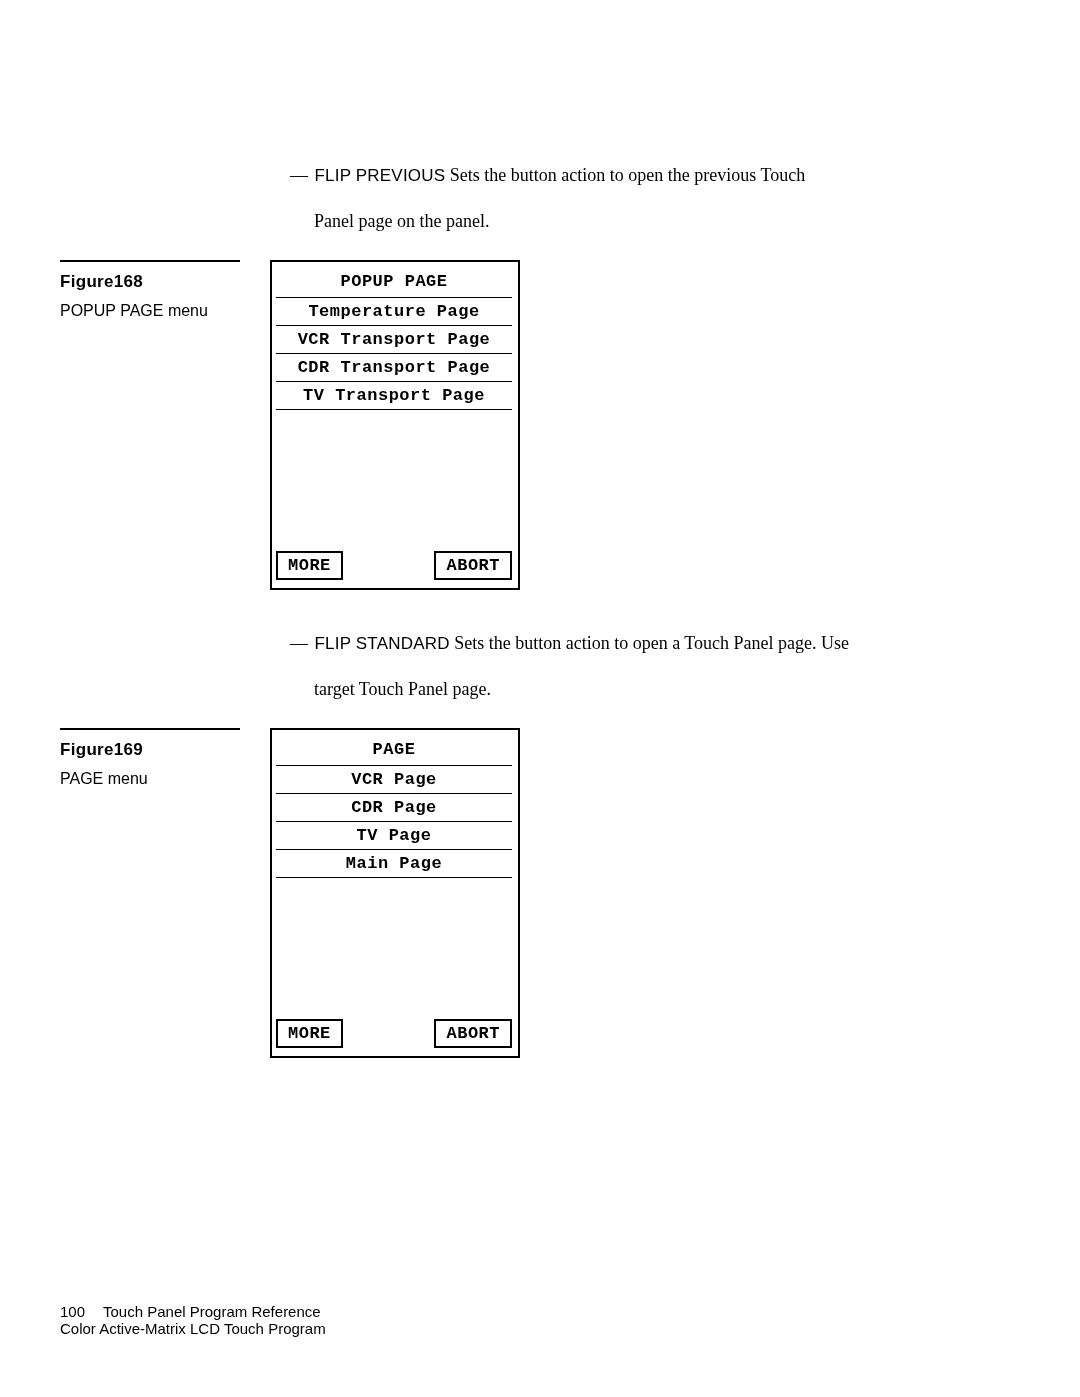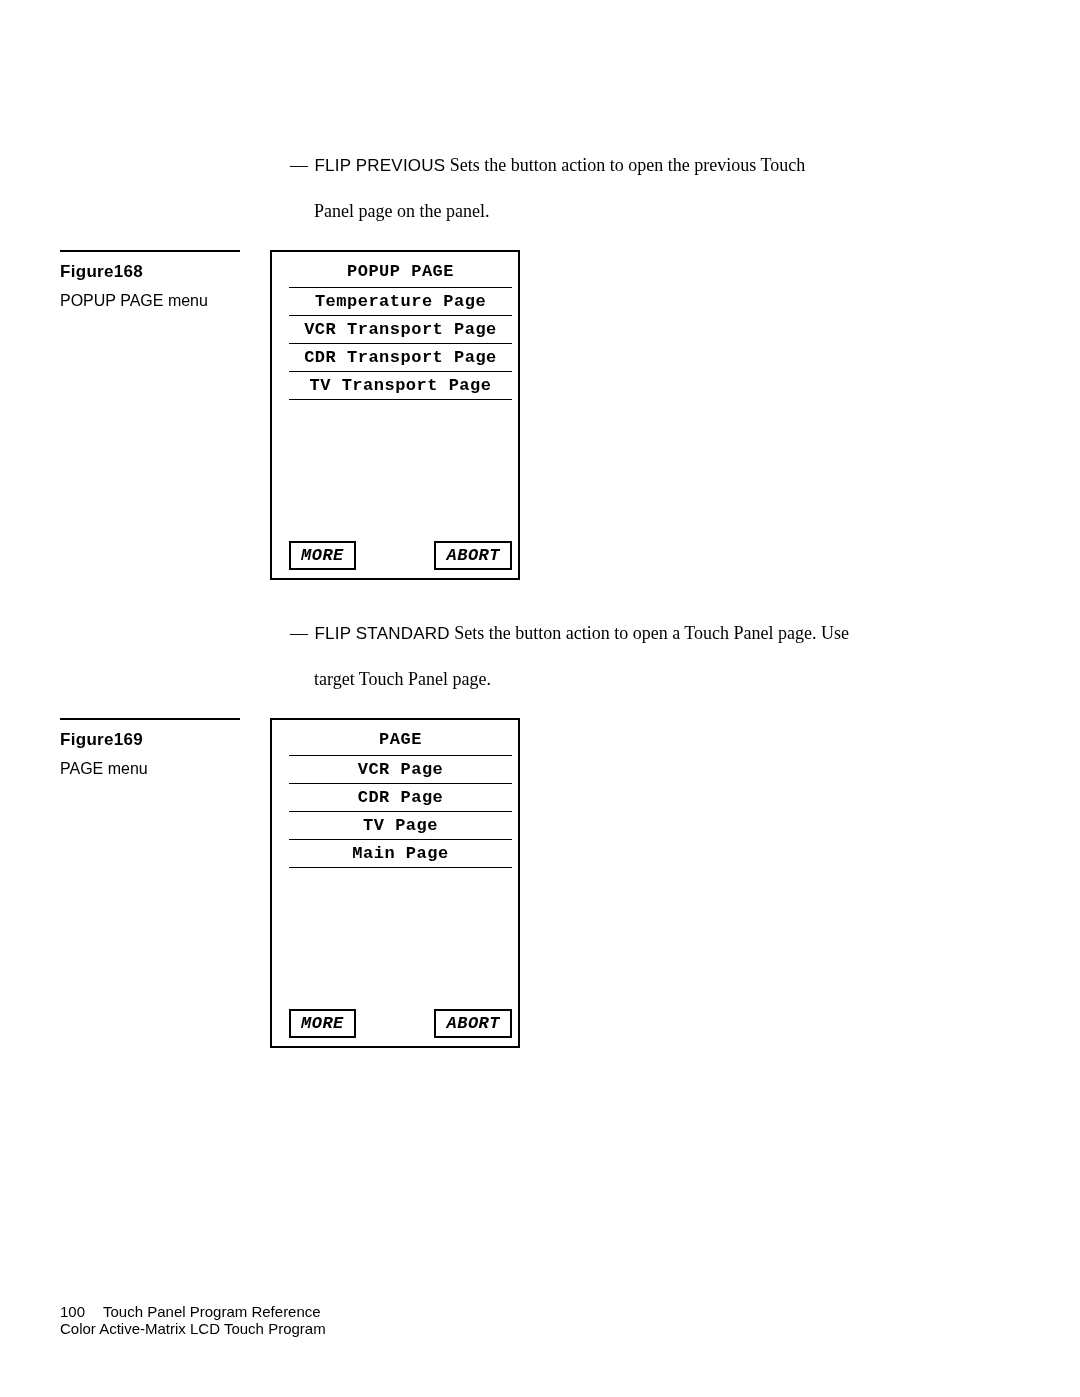--- a/index.html
+++ b/index.html
@@ -11,21 +11,21 @@
     background: #fff;
     font-family: Georgia, 'Times New Roman', serif;
     font-size: 18px;
     color: #000;
     position: relative;
   }
   .mono { font-family: "Courier New", Courier, monospace; font-weight: bold; letter-spacing: 0.5px; }
 
   .content {
     position: absolute;
-    top: 152px; left: 60px; right: 60px;
+    top: 162px; left: 60px; right: 60px;
   }
 
   .bullet-row {
     margin-left: 230px;
   }
   .bullet-line { margin: 0 0 6px 0; line-height: 1.55; }
   .bullet-term { font-family: Arial, Helvetica, sans-serif; font-size: 17px; letter-spacing: 0.2px; }
   .bullet-cont { margin-left: 24px; line-height: 1.55; }
   .dash { margin-right: 2px; }
 
@@ -55,40 +55,39 @@
     font-size: 16px;
   }
 
   .panel {
     width: 250px;
     height: 330px;
     border: 2.5px solid #000;
     display: flex;
     flex-direction: column;
     justify-content: space-between;
-    padding: 6px 6px 8px 17px;
+    padding: 6px 6px 8px 4px;
   }
   .panel-list {}
   .panel-title {
     text-align: center;
     font-size: 17px;
     padding: 4px 0 6px 0;
     border-bottom: 1.5px solid #000;
   }
   .panel-item {
     text-align: center;
     font-size: 17px;
     padding: 4px 0;
     border-bottom: 1.5px solid #000;
     cursor: pointer;
   }
   .panel-buttons {
     display: flex;
     justify-content: space-between;
-    font-style: italic;
   }
   .pbtn {
     border: 2px solid #000;
     padding: 3px 10px;
     font-size: 17px;
     cursor: pointer;
     background: #fff;
   }
 
   .section2-text {

